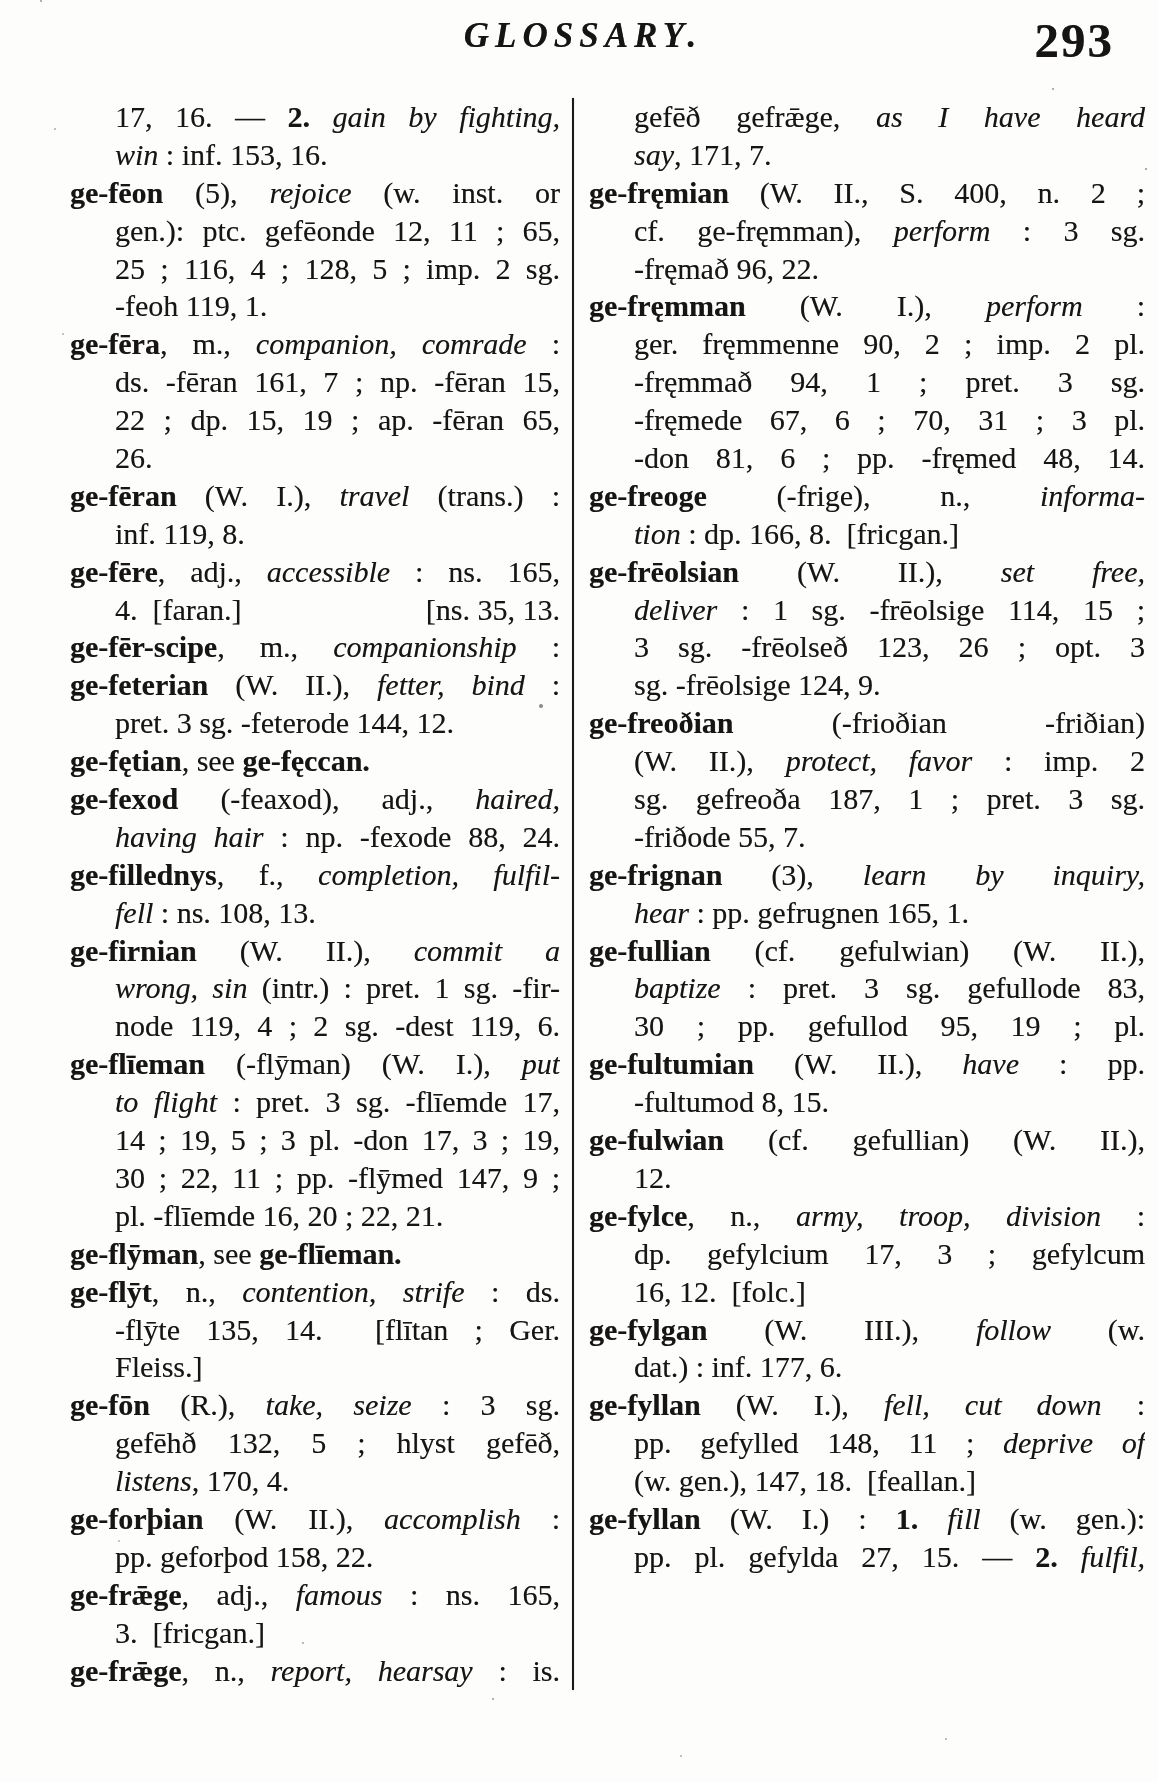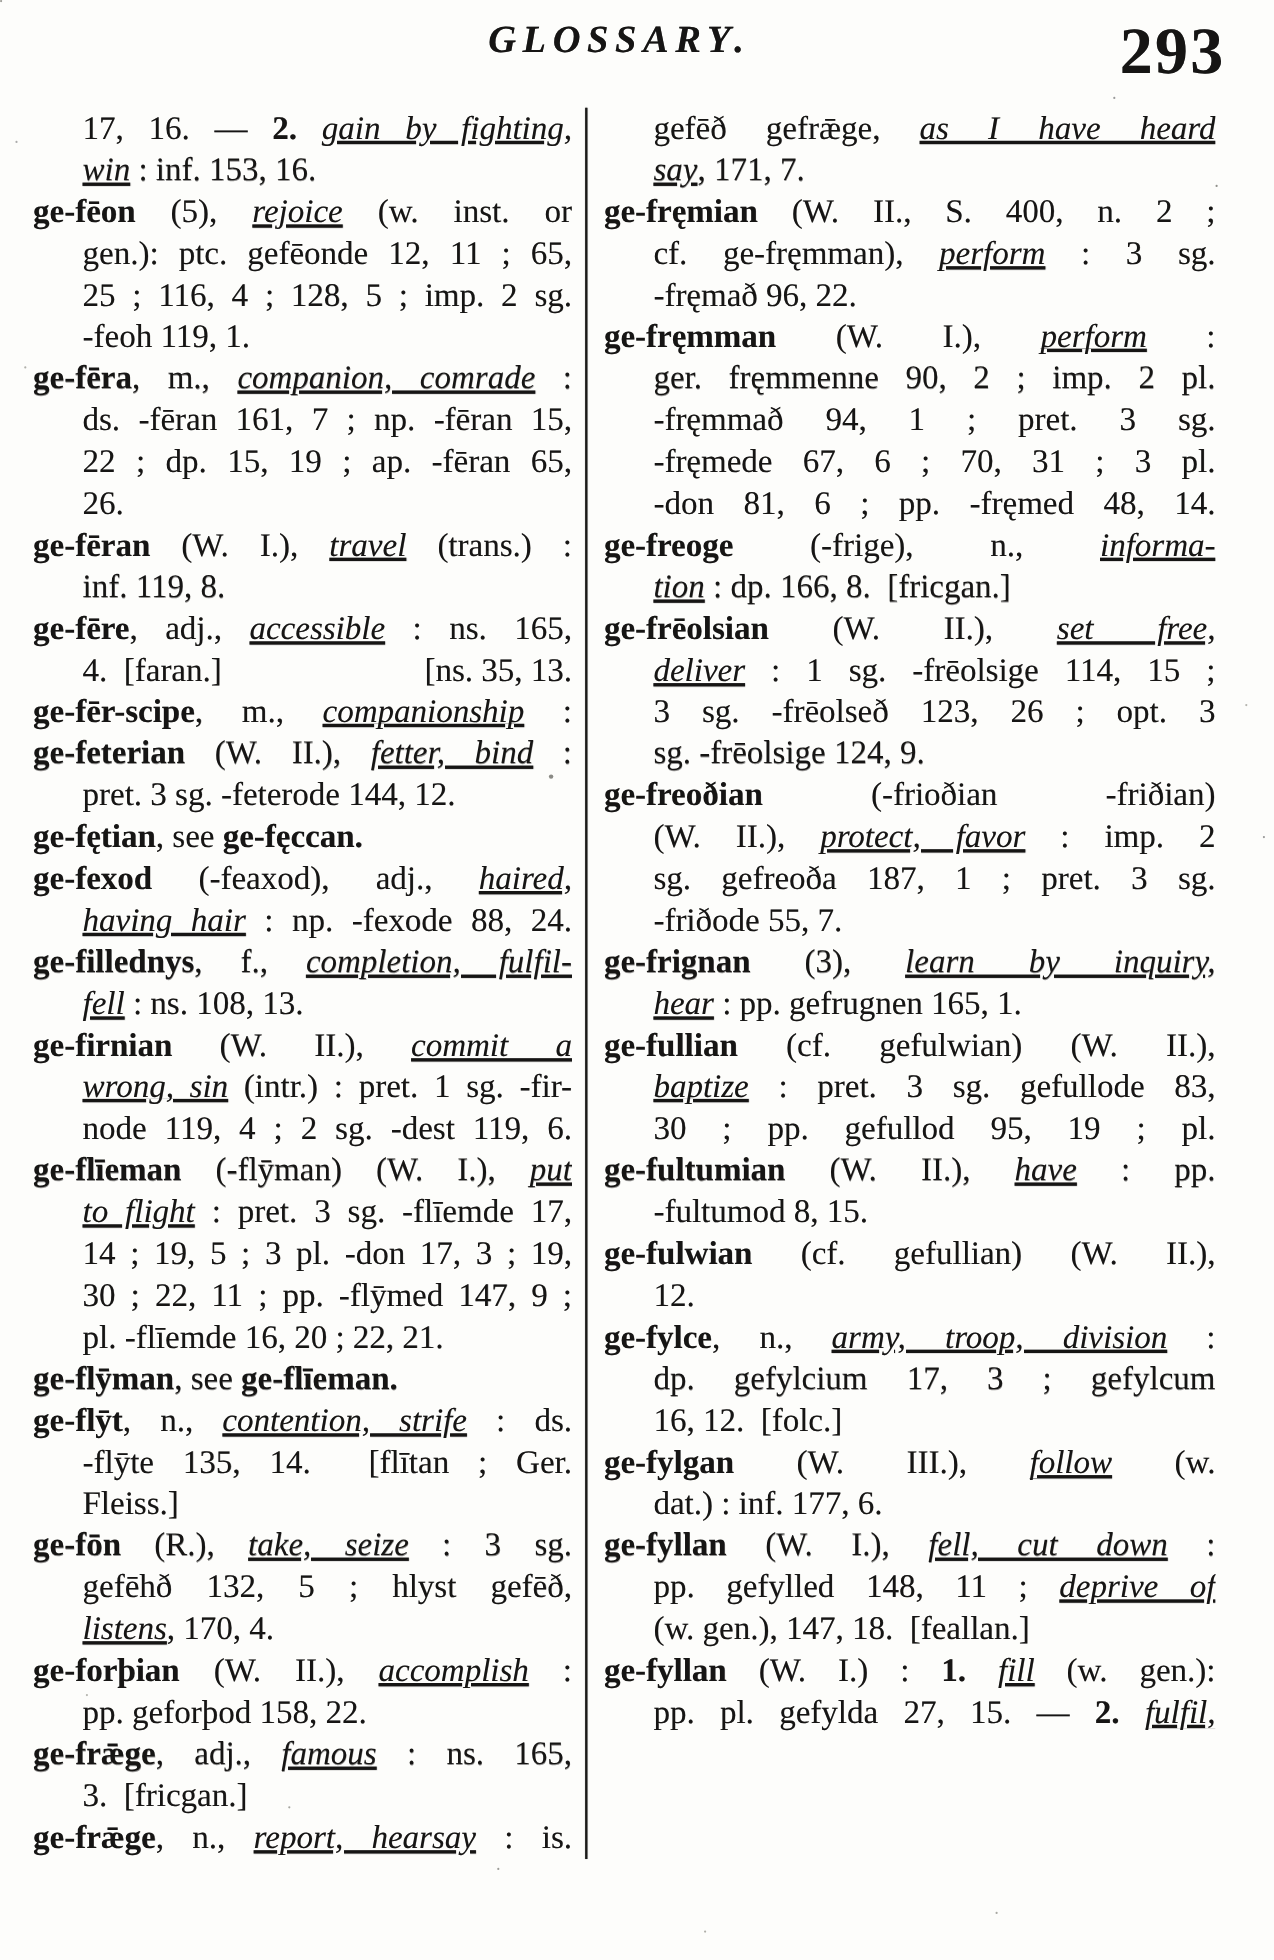--- a/index.html
+++ b/index.html
@@ -1,58 +1,58 @@
 <!DOCTYPE html>
 <html><head>
 <meta charset="utf-8">
 <style>
   html,body{margin:0;padding:0;}
   body{
     width:1158px;height:1782px;position:relative;overflow:hidden;
     background:#fdfdfb;color:#161514;
     font-family:"Liberation Serif","DejaVu Serif",serif;
   }
-  .page{position:absolute;inset:0;}
+  .page{position:absolute;inset:0;margin-left:40px;}
   
   .specks{position:absolute;inset:0;pointer-events:none;}
   .specks::before{
     content:"";position:absolute;width:2px;height:2px;border-radius:50%;background:#9a9a94;
     box-shadow: 14px 128px 0 #aaa, 1012px 88px 0 #999, 1105px 168px 0 #8f8f8a,
       22px 333px 0 #b0b0aa, 500px 705px 0 1px #8a8a85, 1148px 760px 0 #999,
       262px 1642px 0 #a5a5a0, 452px 1698px 0 #9c9c97, 905px 1738px 0 #a8a8a2,
       1132px 640px 0 #b3b3ad, 640px 1755px 0 #aeaea8, 78px 1540px 0 #b5b5af;
   }
   .page-header{position:absolute;top:0;left:0;width:100%;height:96px;}
   .glossary-title{
     position:absolute;top:16px;left:0;right:0;text-align:center;
     transform:translateX(-16px);
     font-size:35px;font-weight:700;font-style:italic;letter-spacing:6px;
     text-shadow:0 0 .6px rgba(20,20,20,.6);
   }
   .page-number{
     position:absolute;top:12px;right:44px;
-    font-size:60px;font-weight:600;letter-spacing:2px;
+    font-size:49px;font-weight:600;letter-spacing:2px;
     text-shadow:0 0 .6px rgba(20,20,20,.6);
   }
   .columns{position:absolute;top:98px;left:30px;display:flex;}
   .col{font-size:30px;}
   .col-left{width:490px;}
   .col-right{width:556px;}
   .divider{width:2px;height:1592px;background:#1b1a18;margin:0 15px 0 12px;
     box-shadow:0 0 .8px rgba(20,20,20,.7);}
   .line{
     height:37.9px;line-height:37.9px;overflow:hidden;
     text-shadow:0.25px 0.25px 0 rgba(22,21,20,.45);
     white-space:normal;
   }
   .line.ind{padding-left:45px;}
   .line.just{text-align:justify;text-align-last:justify;text-justify:inter-word;}
   .line.split{display:flex;justify-content:space-between;align-items:center;}
   .line b, .line .b{font-weight:700;}
-  .line i, .line .i{font-style:italic;text-decoration:underline;}
+  .line i, .line .i{font-style:italic;}
   .b{font-weight:700;font-style:normal;}
   .i{font-style:italic;font-weight:inherit;}
 </style>
 </head>
 <body>
 
 <div class="page">
   <div class="specks"></div>
 
   <div class="page-header">

